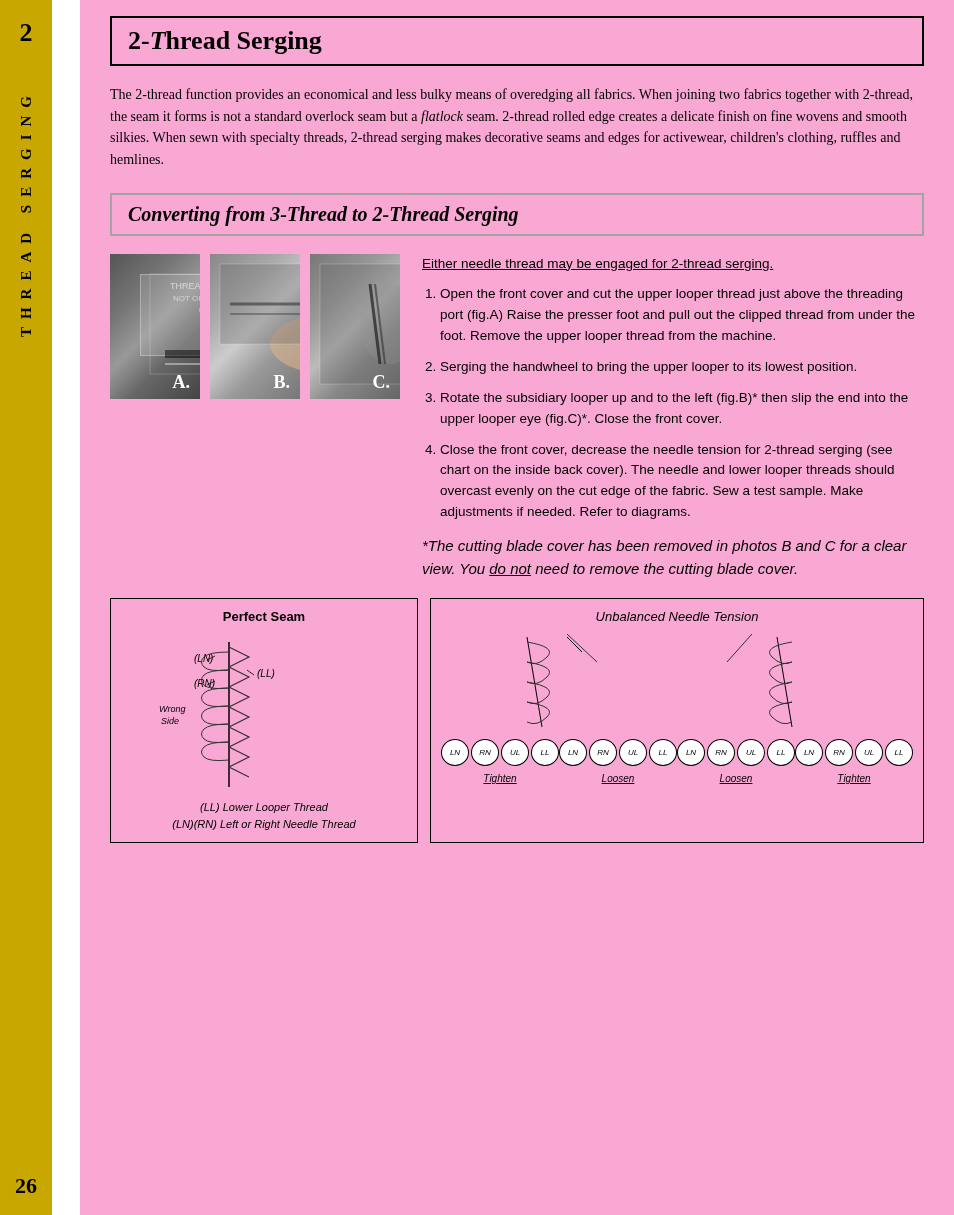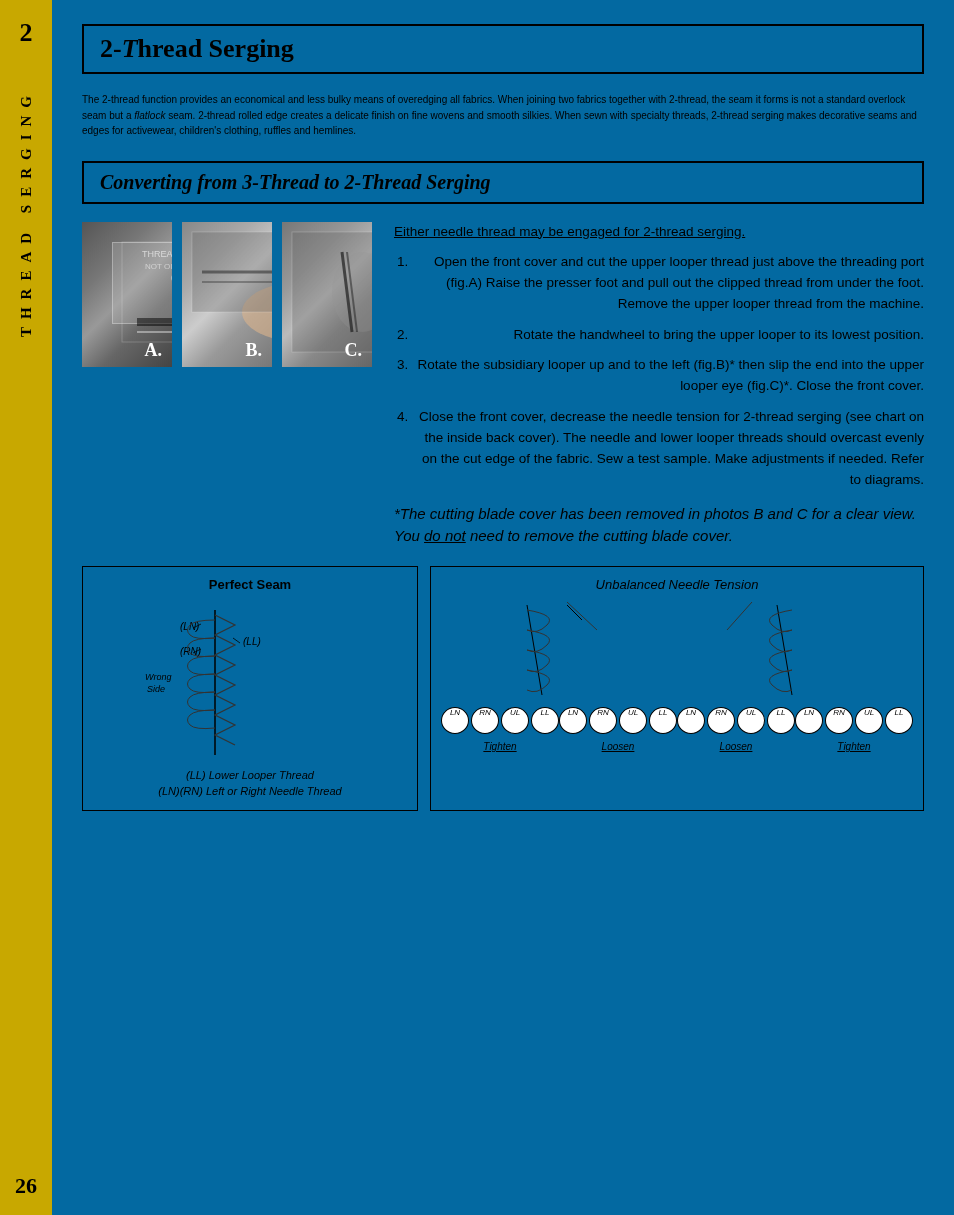--- a/index.html
+++ b/index.html
@@ -43,22 +43,23 @@
       margin-top: auto;
       padding-bottom: 16px;
       font-size: 22px;
       font-weight: bold;
       color: #000;
     }
 
     
     .main {
       flex: 1;
-      padding: 24px 30px 20px 30px;
-      background: #0369a1;
+      padding: 16px 30px 20px 30px;
+      background: #f9a8d4;
+      margin-left: 28px;
     }
 
     
     .title-box {
       border: 2px solid #000;
       padding: 8px 16px;
       margin-bottom: 18px;
       display: inline-block;
       width: 100%;
     }
@@ -67,32 +68,32 @@
       font-weight: bold;
       font-family: Georgia, serif;
     }
     .title-box h1 em {
       font-style: italic;
       font-weight: bold;
     }
 
     
     .intro {
-      font-size: 10px;
+      font-size: 14px;
       line-height: 1.55;
       margin-bottom: 22px;
-      font-family: Liberation Sans, sans-serif;
+      font-family: Liberation Serif, serif;
     }
     .intro em {
       font-style: italic;
     }
 
     
     .subtitle-box {
-      border: 2px solid #000000;
+      border: 2px solid #a3a3a3;
       padding: 8px 16px;
       margin-bottom: 18px;
       display: inline-block;
       width: 100%;
     }
     .subtitle-box h2 {
       font-size: 20px;
       font-style: italic;
       font-weight: bold;
       font-family: Georgia, serif;
@@ -158,21 +159,20 @@
       font-size: 13.5px;
     }
     .instructions-col .intro-line {
       margin-bottom: 10px;
       line-height: 1.5;
       text-decoration: underline;
     }
     .instructions-col ol {
       margin-left: 18px;
       line-height: 1.55;
-      text-align: right;
     }
     .instructions-col ol li {
       margin-bottom: 10px;
     }
 
     .note-text {
       font-style: italic;
       font-size: 15px;
       margin-top: 12px;
       line-height: 1.5;
@@ -210,21 +210,21 @@
       line-height: 1.5;
       margin-top: 4px;
       font-style: italic;
     }
     .thread-circle {
       width: 28px;
       height: 27px;
       border: 1.5px solid #000;
       border-radius: 50%;
       display: flex;
-      align-items: flex-start;
+      align-items: center;
       justify-content: center;
       font-size: 9px;
       font-style: italic;
       background: #fff;
       position: relative;
     }
 
     
     .tension-label {
       font-size: 10px;
@@ -320,21 +320,21 @@
           <ellipse cx="200" cy="90" rx="55" ry="25" fill="rgba(210,170,130,0.5)"></ellipse>
         </svg>
         <span class="photo-label">C.</span>
       </div>
     </div>
 
     <div class="instructions-col">
       <p class="intro-line">Either needle thread may be engaged for 2-thread serging.</p>
       <ol>
         <li>Open the front cover and cut the upper looper thread just above the threading port (fig.A) Raise the presser foot and pull out the clipped thread from under the foot. Remove the upper looper thread from the machine.</li>
-        <li>Rotate the handwheel to bring the upper looper to its lowest position.</li>
+        <li>Serging the handwheel to bring the upper looper to its lowest position.</li>
         <li>Rotate the subsidiary looper up and to the left (fig.B)* then slip the end into the upper looper eye (fig.C)*. Close the front cover.</li>
         <li>Close the front cover, decrease the needle tension for 2-thread serging (see chart on the inside back cover). The needle and lower looper threads should overcast evenly on the cut edge of the fabric. Sew a test sample. Make adjustments if needed. Refer to diagrams.</li>
       </ol>
       <p class="note-text">
         *<em>The cutting blade cover has been removed in photos B and C for a clear view. You <u>do not</u> need to remove the cutting blade cover.</em>
       </p>
     </div>
   </div>
 
   

